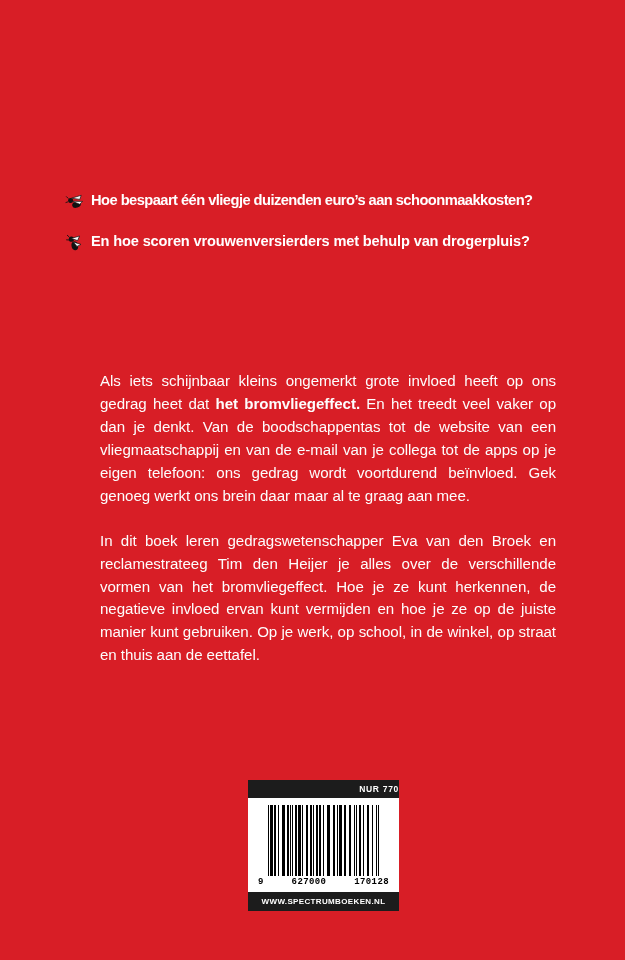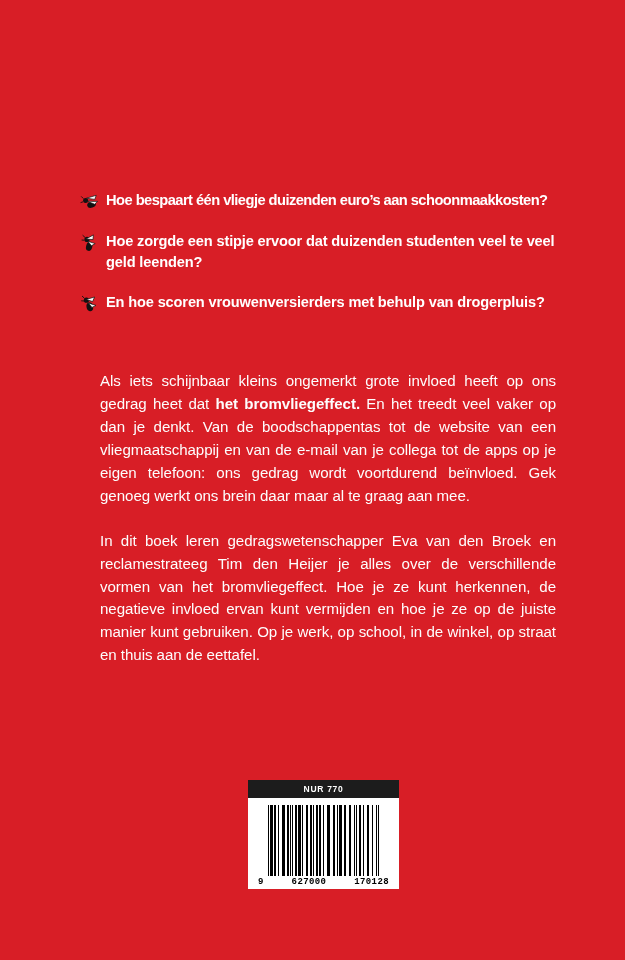--- a/index.html
+++ b/index.html
@@ -17,21 +17,21 @@
 
   .cover {
     position: absolute;
     inset: 0;
     background: #d81e26;
   }
 
   
   .questions {
     position: absolute;
-    left: 80px;
+    left: 65px;
     top: 190px;
     width: 480px;
   }
   .question-row {
     display: flex;
     align-items: flex-start;
     margin-bottom: 20px;
   }
   .question-row:last-child { margin-bottom: 0; }
 
@@ -81,21 +81,21 @@
   .barcode-block {
     position: absolute;
     left: 248px;
     top: 780px;
     width: 151px;
     background: #ffffff;
   }
   .nur-bar {
     background: #1c1c1c;
     color: #ffffff;
-    text-align: center;
+    text-align: right;
     font-size: 8.5px;
     font-weight: 700;
     letter-spacing: 0.7px;
     padding: 4px 0 4px 0;
   }
   .barcode-area {
     background: #ffffff;
     padding: 7px 8px 2px 8px;
   }
   .bars {
@@ -143,32 +143,20 @@
           <ellipse cx="11.5" cy="11.6" rx="4.4" ry="3.1" fill="#111111" transform="rotate(-18 11.5 11.6)"></ellipse>
           <circle cx="5.6" cy="7.6" r="2.5" fill="#111111"></circle>
           <path d="M6.5 5.2 L16.2 2.3 L14.8 6.4 Z" fill="#fafafa" stroke="#111111" stroke-width="0.7"></path>
           <path d="M7.2 8.2 L17.6 8.4 L14.6 11.2 Z" fill="#fafafa" stroke="#111111" stroke-width="0.7"></path>
           <path d="M3.4 5.6 L1.2 3.4 M3.0 8.8 L0.6 9.6" stroke="#111111" stroke-width="0.9" fill="none"></path>
         </svg>
       </span>
       <span class="question-text tight">Hoe bespaart één vliegje duizenden euro’s aan schoonmaakkosten?</span>
     </div>
 
-    <div class="question-row">
-      <span class="fly-icon">
-        <svg width="20" height="18" viewBox="0 0 20 18">
-          <ellipse cx="9.2" cy="12.4" rx="3.1" ry="4.6" fill="#111111" transform="rotate(14 9.2 12.4)"></ellipse>
-          <circle cx="7.0" cy="5.4" r="2.6" fill="#111111"></circle>
-          <path d="M6.0 5.0 L13.4 0.9 L13.0 5.6 Z" fill="#fafafa" stroke="#111111" stroke-width="0.7"></path>
-          <path d="M7.8 7.2 L15.2 9.6 L11.4 11.8 Z" fill="#fafafa" stroke="#111111" stroke-width="0.7"></path>
-          <path d="M5.0 3.4 L2.6 1.2 M4.4 6.2 L1.6 6.0" stroke="#111111" stroke-width="0.9" fill="none"></path>
-        </svg>
-      </span>
-      <span class="question-text">Hoe zorgde een stipje ervoor dat duizenden studenten veel te veel geld leenden?</span>
-    </div>
 
     <div class="question-row">
       <span class="fly-icon">
         <svg width="20" height="18" viewBox="0 0 20 18">
           <ellipse cx="9.8" cy="11.8" rx="3.3" ry="4.4" fill="#111111" transform="rotate(-10 9.8 11.8)"></ellipse>
           <circle cx="6.4" cy="5.2" r="2.6" fill="#111111"></circle>
           <path d="M6.2 4.4 L14.6 2.0 L12.6 6.6 Z" fill="#fafafa" stroke="#111111" stroke-width="0.7"></path>
           <path d="M8.2 8.0 L16.0 10.4 L12.0 12.4 Z" fill="#fafafa" stroke="#111111" stroke-width="0.7"></path>
           <path d="M4.4 3.2 L2.0 1.0 M4.0 6.0 L1.2 5.8" stroke="#111111" stroke-width="0.9" fill="none"></path>
         </svg>
@@ -248,15 +236,16 @@
           <div class="bar" style="width: 1px; background: rgb(0, 0, 0);"></div>
           <div class="bar spacer" style="width: 1px; background: transparent;"></div>
           <div class="bar" style="width: 1px; background: rgb(0, 0, 0);"></div>
         </div>
       <div class="isbn-digits">
         <span>9</span>
         <span>627000</span>
         <span>170128</span>
       </div>
     </div>
+    <div class="url-bar">WWW.SPECTRUMBOEKEN.NL</div>
   </div>
 
 </div>
 
 </body></html>

